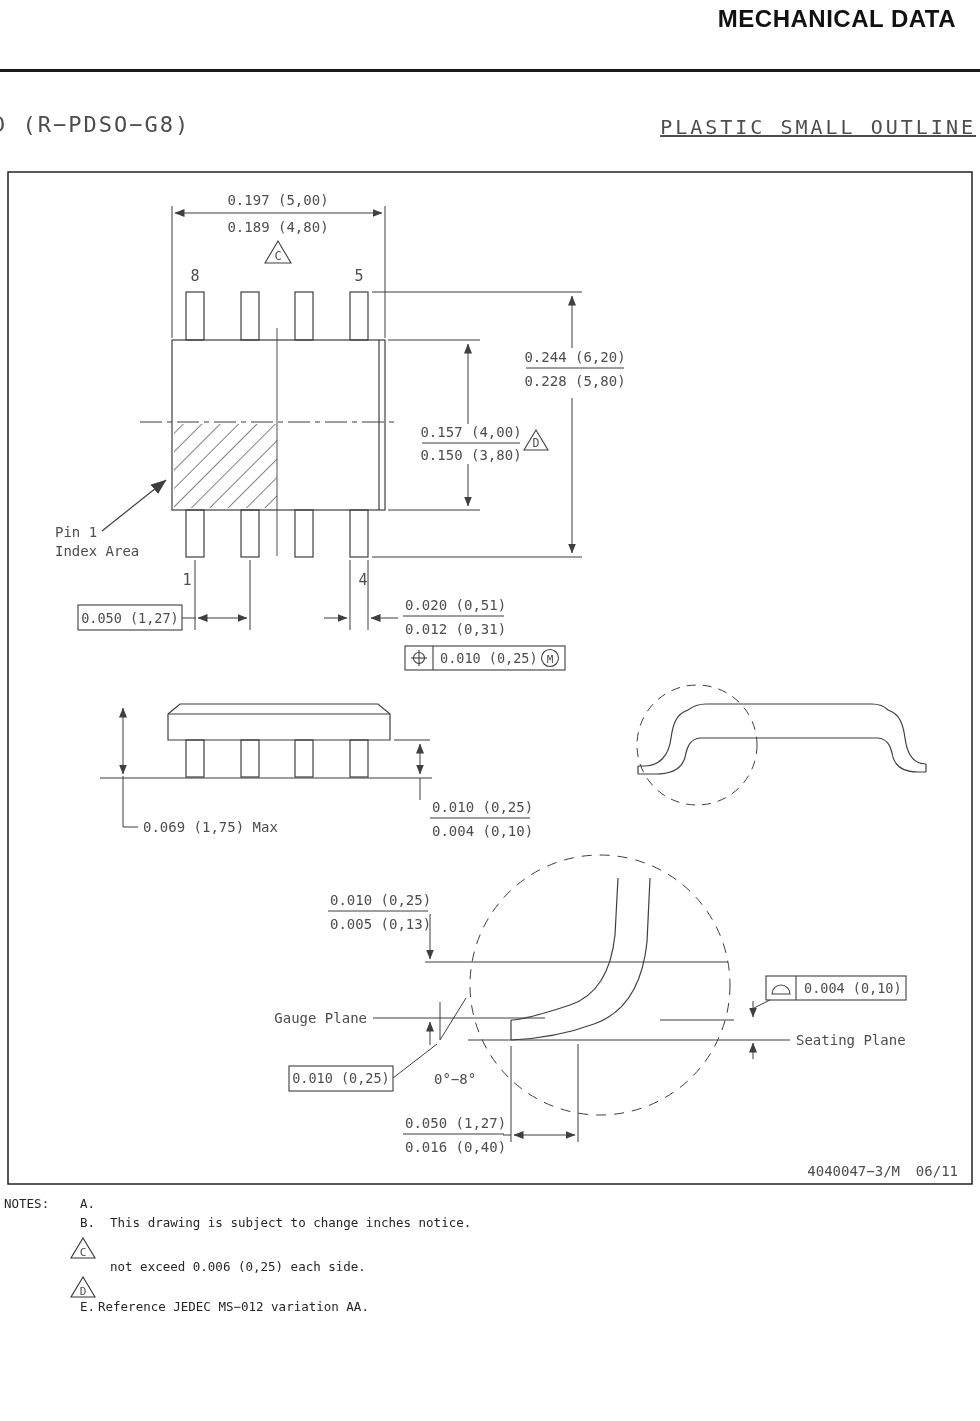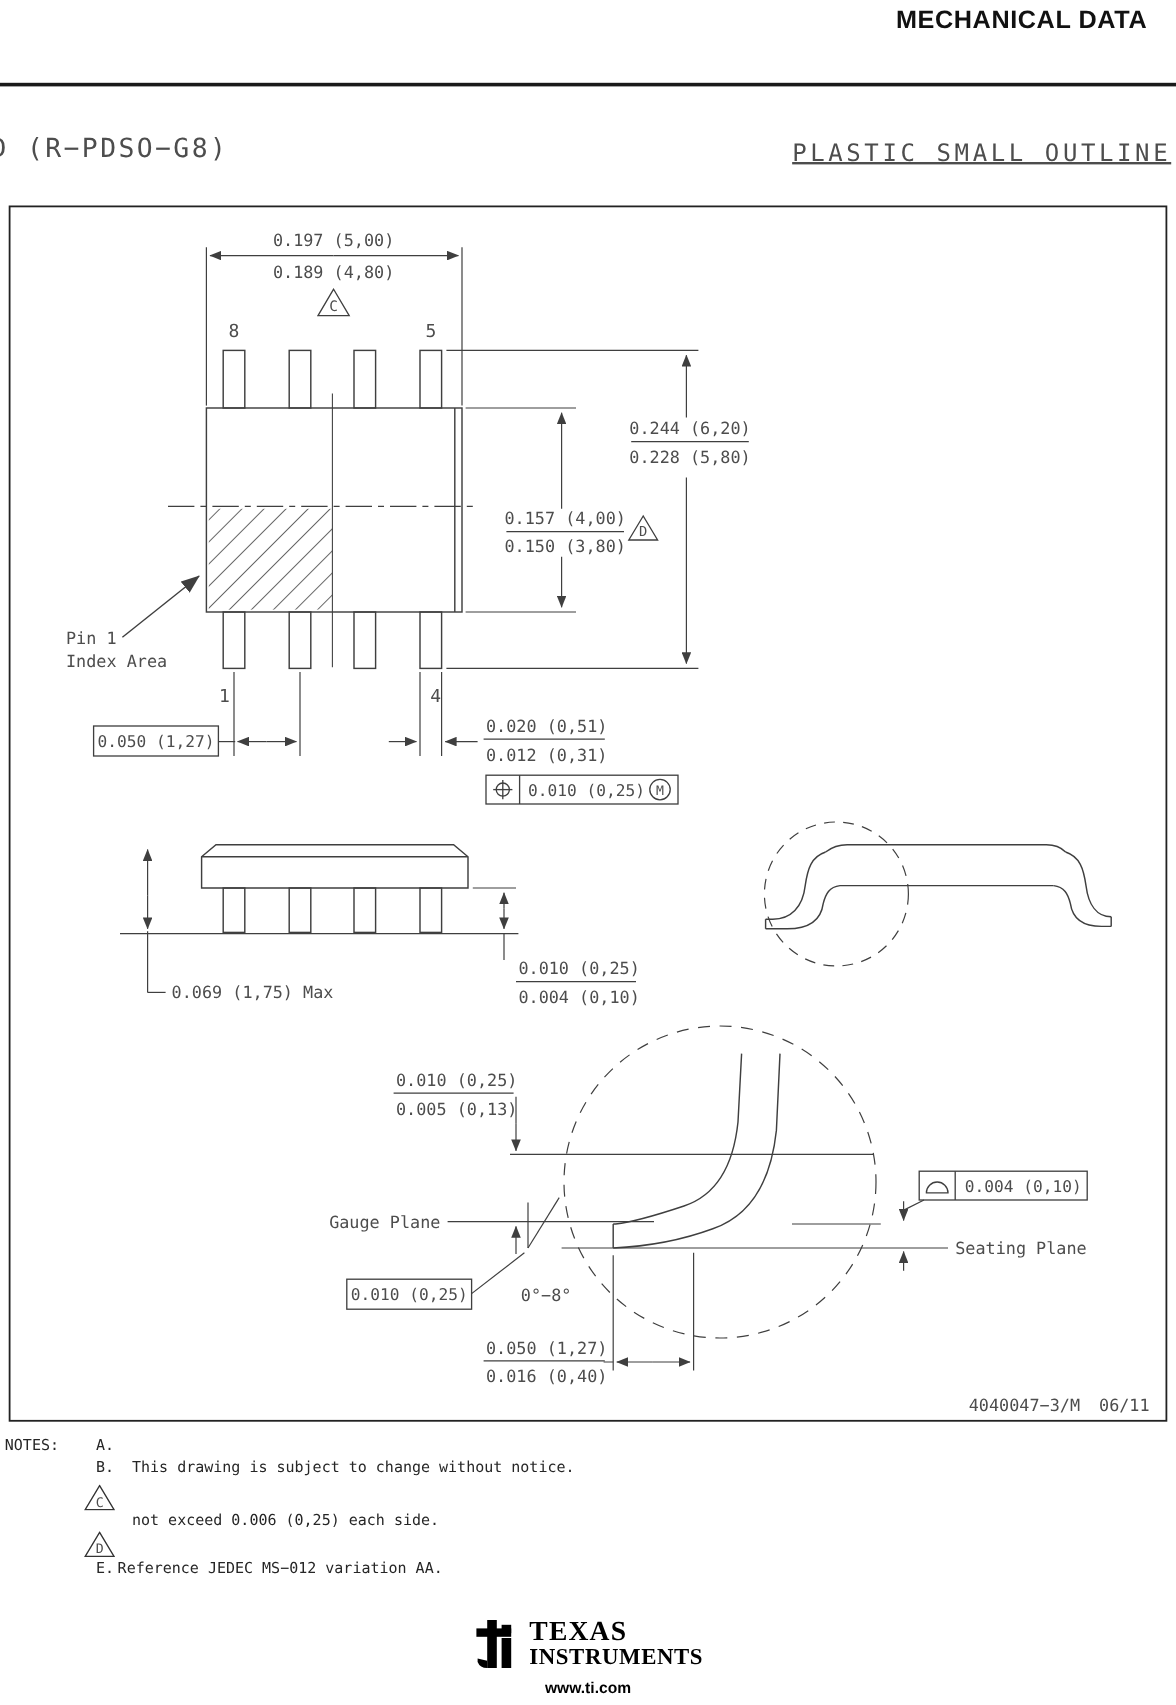--- a/index.html
+++ b/index.html
@@ -1,19 +1,19 @@
 <!DOCTYPE html>
 <html><head>
 <meta charset="utf-8">
 <style>
   html,body{margin:0;padding:0;background:#fff;}
   .page{position:relative;width:980px;height:1421px;background:#fff;overflow:hidden;
         font-family:"DejaVu Sans Mono",monospace;}
   .hdr{position:absolute;top:5px;right:24px;font-family:"Liberation Sans",sans-serif;
-       font-weight:bold;font-size:21px;color:#111;letter-spacing:.5px;text-align:center;}
+       font-weight:bold;font-size:24px;color:#111;letter-spacing:.5px;text-align:center;}
   .rule{position:absolute;top:69px;left:0;width:980px;height:3px;background:#1a1a1a;}
   .sub-l{position:absolute;top:112px;left:-8px;font-size:22px;letter-spacing:2px;color:#4d4d4d;white-space:pre;}
   .sub-r{position:absolute;top:115px;right:4px;font-size:20px;letter-spacing:3px;color:#4d4d4d;white-space:pre;text-decoration:underline;}
   svg.drawing{position:absolute;top:170px;left:0;}
   svg text{font-family:"DejaVu Sans Mono",monospace;fill:#4d4d4d;}
   .notes{position:absolute;left:0;top:1192px;width:980px;height:130px;color:#262626;font-size:12.5px;}
   .notes .nt{position:absolute;white-space:pre;}
   .tri{position:absolute;}
   .footer{position:absolute;top:1348px;left:0;width:980px;display:flex;flex-direction:column;align-items:center;}
   .brandrow{display:flex;align-items:flex-start;gap:7px;}
@@ -217,46 +217,28 @@
     <text x="804" y="993" font-size="13.5">0.004 (0,10)</text>
 
     <text x="900" y="1176" text-anchor="end" font-size="14">4040047−3/M</text>
     <text x="958" y="1176" text-anchor="end" font-size="14">06/11</text>
   </svg>
 
   <div class="notes">
     <div class="nt" style="left:4px;top:4px">NOTES:</div>
     <div class="nt" style="left:80px;top:4px">A.</div>
     <div class="nt" style="left:80px;top:23px">B.</div>
-    <div class="nt" style="left:110px;top:23px">This drawing is subject to change without notice.</div>
+    <div class="nt" style="left:110px;top:23px">This drawing is subject to change inches notice.</div>
     <svg class="tri" style="left:70px;top:45px" width="26" height="22">
       <polygon points="13,1 1,21 25,21" fill="none" stroke="#333" stroke-width="1.1"></polygon>
       <text x="13" y="18.5" text-anchor="middle" font-size="11" fill="#262626">C</text>
     </svg>
     <div class="nt" style="left:110px;top:67px">not exceed 0.006 (0,25) each side.</div>
     <svg class="tri" style="left:70px;top:84px" width="26" height="22">
       <polygon points="13,1 1,21 25,21" fill="none" stroke="#333" stroke-width="1.1"></polygon>
       <text x="13" y="18.5" text-anchor="middle" font-size="11" fill="#262626">D</text>
     </svg>
     <div class="nt" style="left:80px;top:107px">E.</div>
     <div class="nt" style="left:98px;top:107px">Reference JEDEC MS−012 variation AA.</div>
   </div>
 
-  <div class="footer">
-    <div class="brandrow">
-      <svg width="40" height="48" viewBox="0 0 40 48">
-        <g fill="#000">
-          <rect x="3" y="9" width="29" height="7"></rect>
-          <rect x="12" y="2" width="8" height="40"></rect>
-          <rect x="24" y="17" width="8" height="25"></rect>
-          <rect x="24" y="6" width="8" height="7"></rect>
-          <path d="M 12,42 Q 6,42 4,37 L 4,34 L 12,36 Z"></path>
-        </g>
-      </svg>
-      <div class="brandtxt">
-        <div class="brand1">TEXAS</div>
-        <div class="brand2">INSTRUMENTS</div>
-      </div>
-    </div>
-    <div class="url">www.ti.com</div>
-  </div>
 
 </div>
 
 </body></html>

